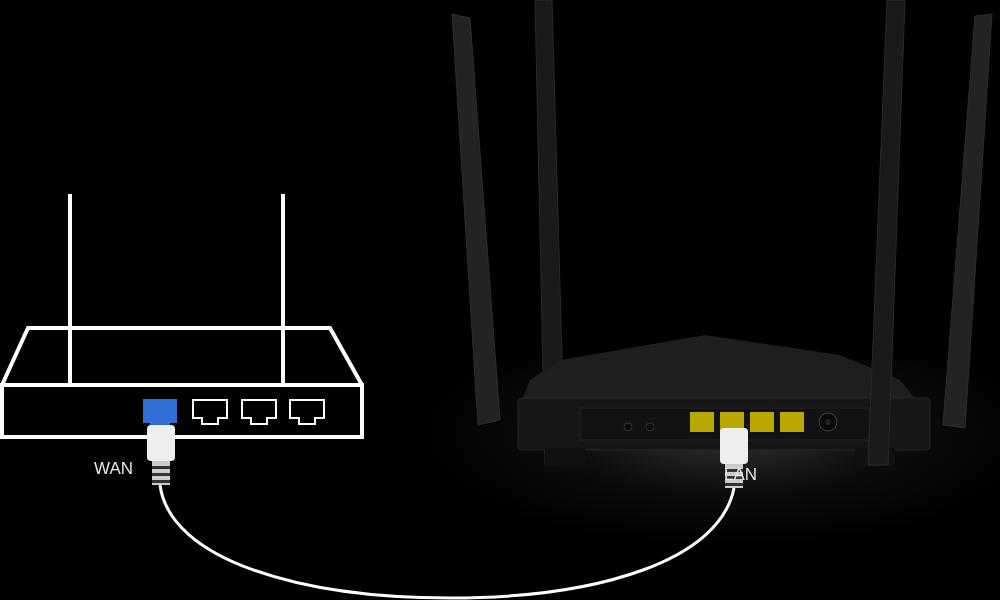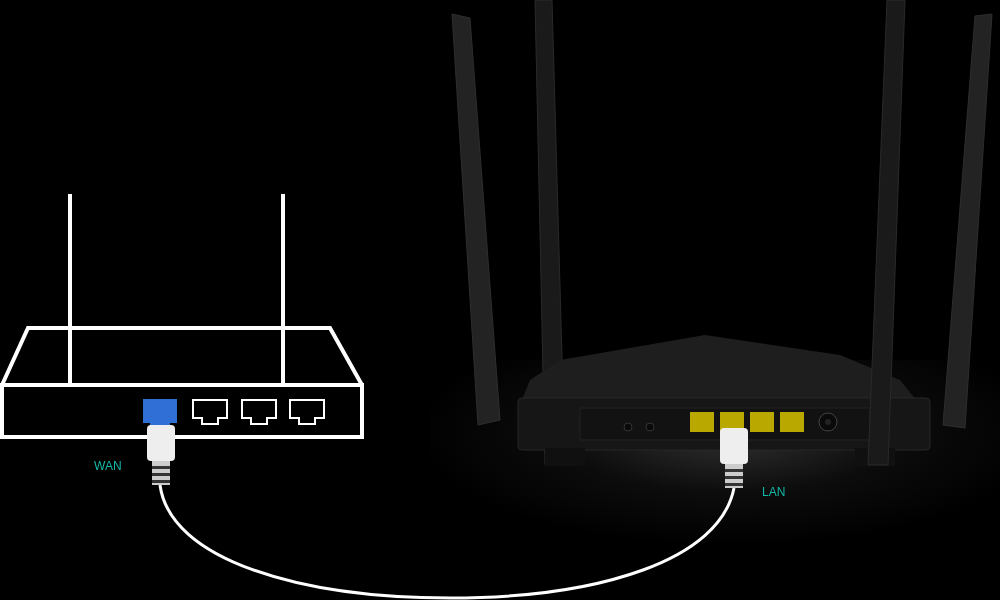--- a/index.html
+++ b/index.html
@@ -1,23 +1,23 @@
 <!DOCTYPE html>
 <html><head>
 <meta charset="utf-8">
 <style>
   html, body { margin:0; padding:0; background:#000; }
   body { width:1000px; height:600px; overflow:hidden; position:relative; font-family:"Liberation Sans", sans-serif; }
   .stage { position:absolute; left:0; top:0; width:1000px; height:600px; background:#000; }
   .glow { position:absolute; left:430px; top:360px; width:600px; height:180px;
           background:radial-gradient(ellipse at 50% 40%, rgba(90,90,90,0.55) 0%, rgba(40,40,40,0.3) 40%, rgba(0,0,0,0) 75%); }
   svg { position:absolute; left:0; top:0; }
-  .label { position:absolute; color:#14b8a6; font-size:12px; }
+  .label { position:absolute; color:#e5e5e5; font-size:17px; }
   .wan-label { left:94px; top:459px; }
-  .lan-label { left:762px; top:465px;margin-top:20px; }
+  .lan-label { left:724px; top:465px; }
 </style>
 </head>
 <body>
 
 <div class="stage">
   <div class="glow"></div>
 
   <svg width="1000" height="600" viewBox="0 0 1000 600">
 
     <g>

